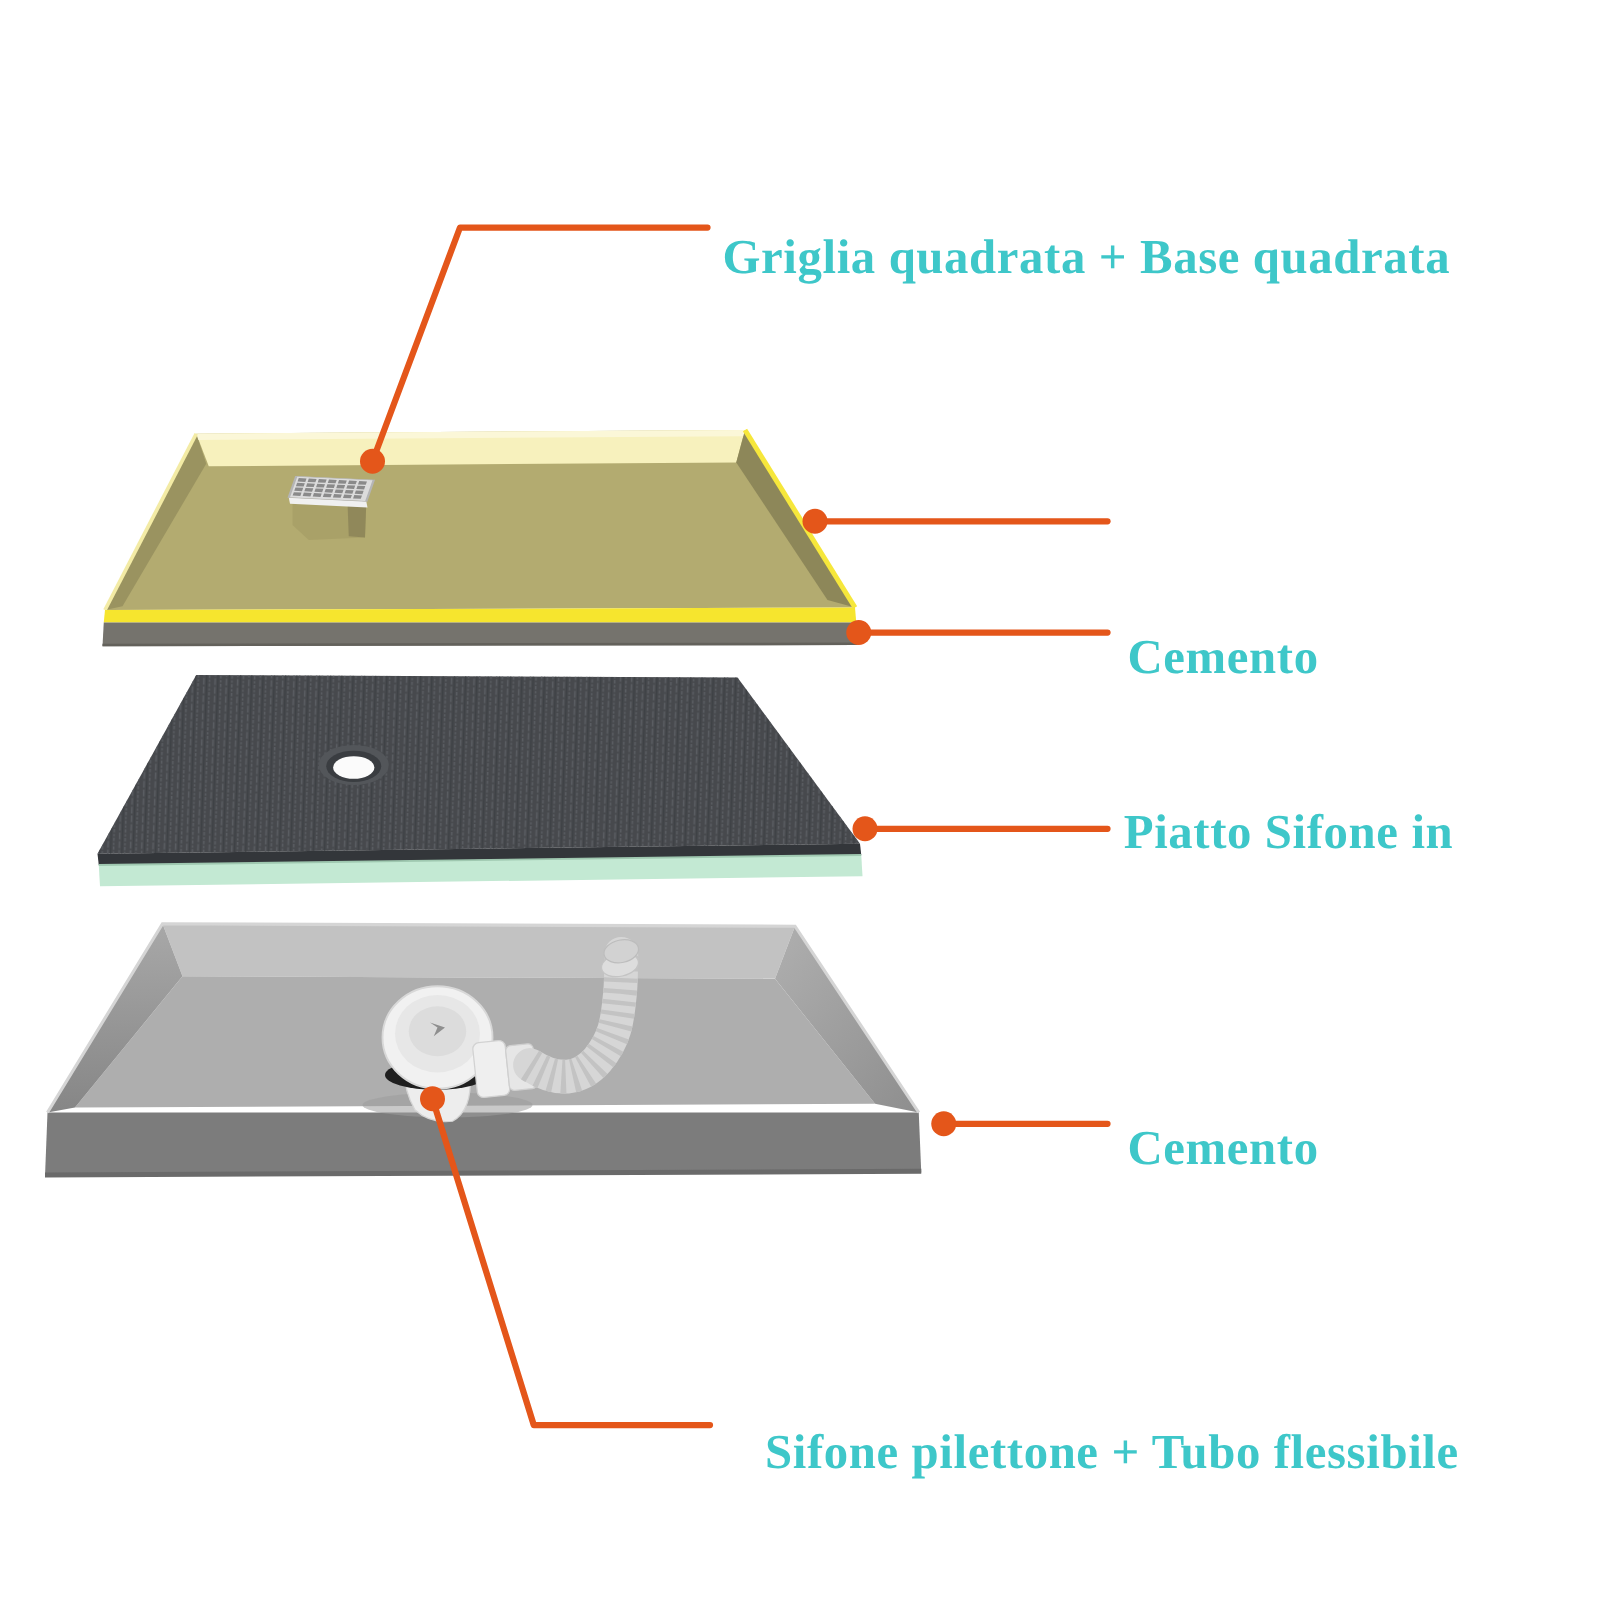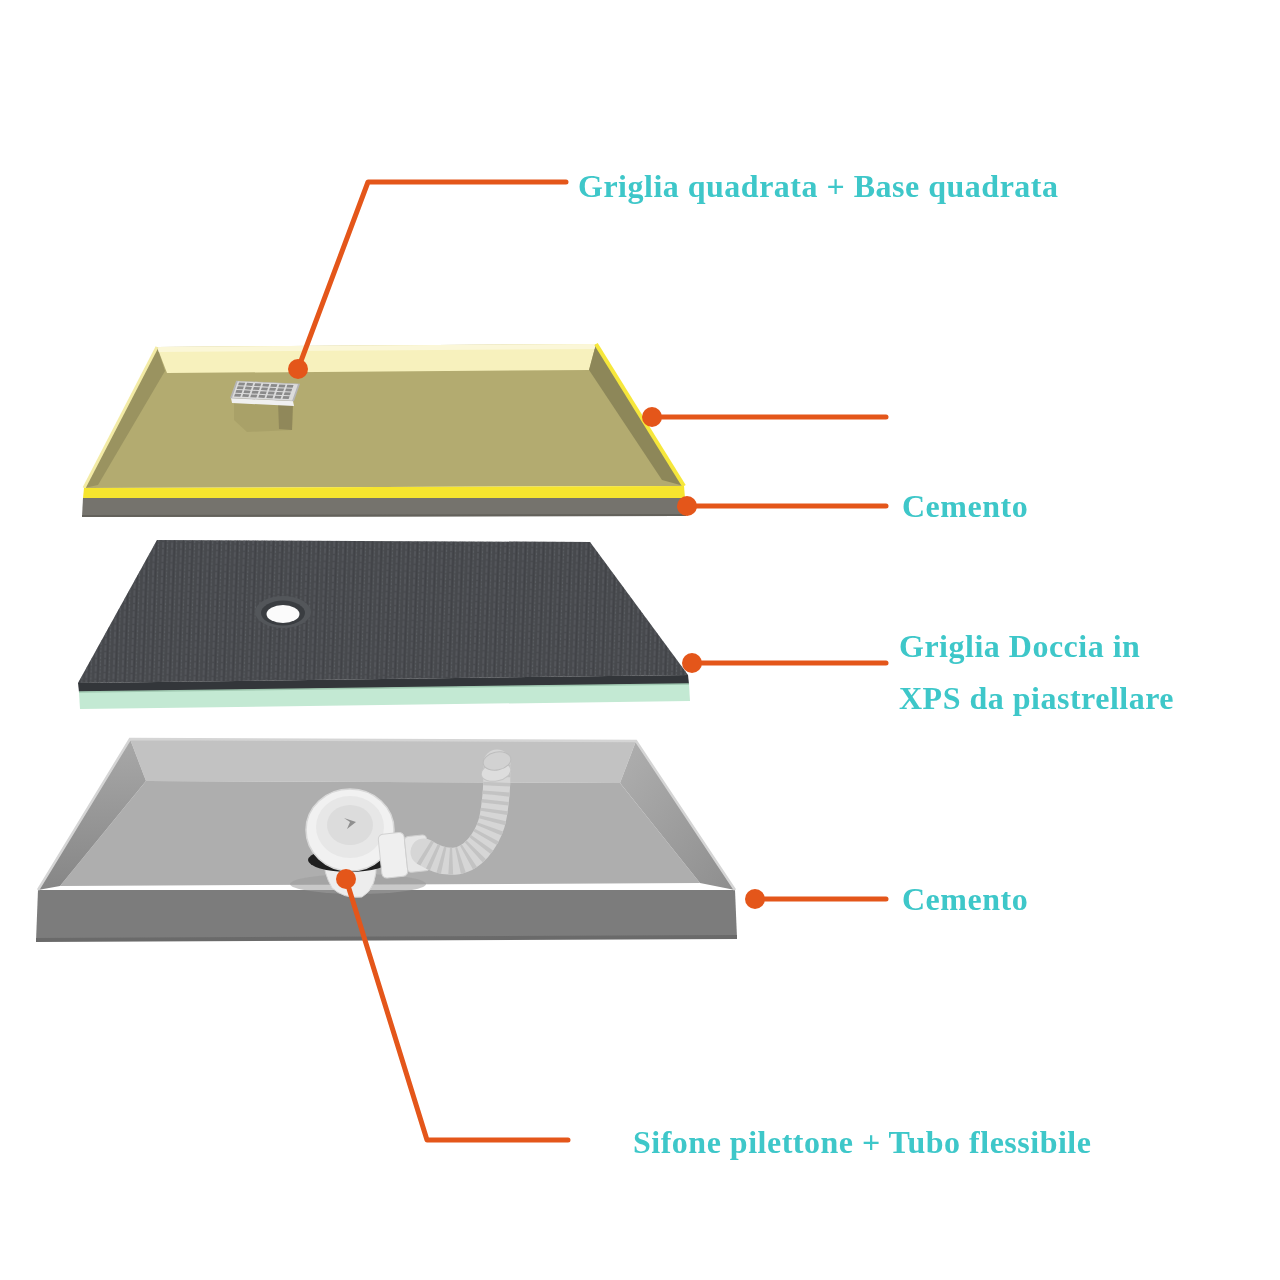--- a/index.html
+++ b/index.html
@@ -15,25 +15,26 @@
     --base-front-gray:#7C7C7C;
     --background:#FFFFFF;
   }
   html,body{margin:0;padding:0;background:var(--background);}
   .stage{position:relative;width:1280px;height:1280px;background:var(--background);overflow:hidden;}
   .stage svg{position:absolute;left:0;top:0;}
   .lbl{
     position:absolute;
     font-family:"Liberation Serif","DejaVu Serif",serif;
     font-weight:700;
-    font-size:32px;
+    font-size:39px;
     line-height:44px;
     letter-spacing:0.5px;
     color:var(--label-teal);
     white-space:nowrap;
+    margin-top:20px;
   }
   .lbl.two-line{line-height:52px;}
   .leader{stroke:var(--leader-orange);stroke-width:5;fill:none;stroke-linecap:round;stroke-linejoin:round;}
   .ldot{fill:var(--leader-orange);}
   .tile-floor{fill:var(--tile-khaki);}
   .tile-back{fill:var(--tile-back-wall);}
   .yellow{fill:var(--tile-yellow-edge);}
   .cem{fill:var(--cement-gray);}
   .xps-top{fill:var(--xps-dark);}
   .xps-green{fill:var(--xps-foam-green);}
@@ -147,21 +148,20 @@
       <circle class="ldot" cx="346" cy="879" r="10"></circle>
     </g>
   </svg>
 
   <div class="lbl" style="left:578px;top:164px">Griglia quadrata + Base quadrata</div>
 
 
   <div class="lbl" style="left:902px;top:484px">Cemento</div>
 
   <div class="lbl two-line" style="left:899px;top:620px">
-    <div>Griglia Doccia in</div>
-    <div>XPS da piastrellare</div>
+    <div>Piatto Sifone in</div>
   </div>
 
   <div class="lbl" style="left:902px;top:877px">Cemento</div>
 
-  <div class="lbl" style="left:633px;top:1120px">Sifone pilettone + Tubo flessibile</div>
+  <div class="lbl" style="left:612px;top:1120px">Sifone pilettone + Tubo flessibile</div>
 
 </div>
 
 </body></html>

